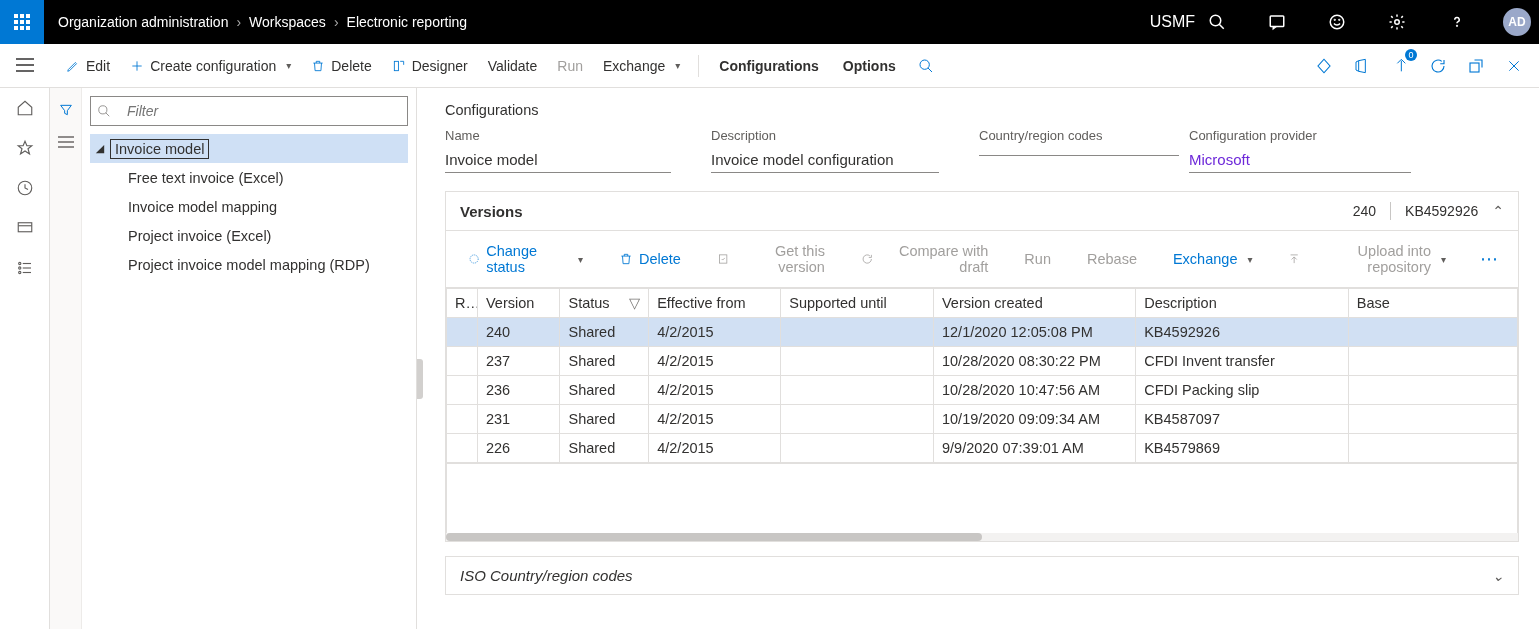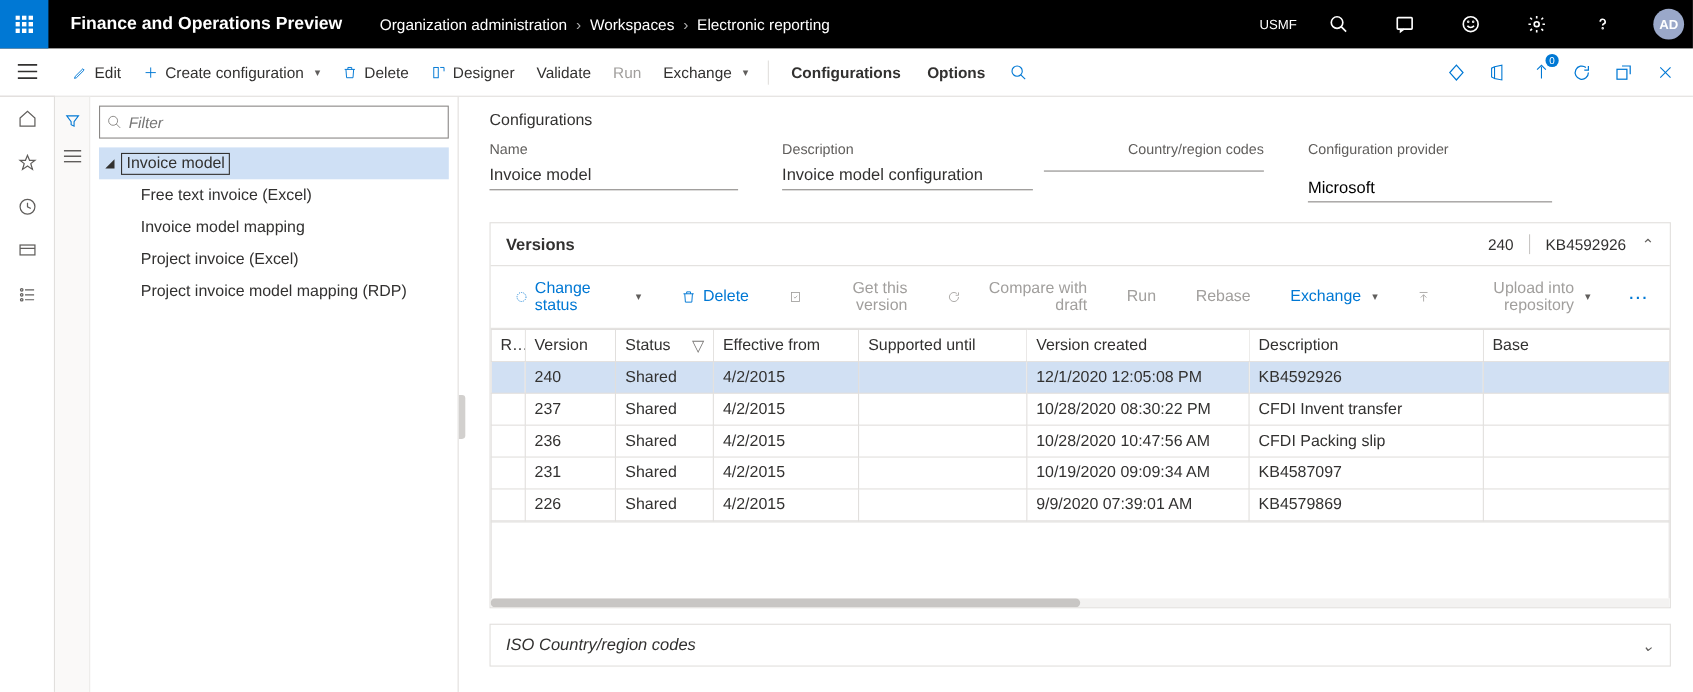--- a/index.html
+++ b/index.html
@@ -6,21 +6,21 @@
 body { font-family: "Segoe UI", Arial, sans-serif; font-size: 14px; color: #323130; background: #fff; width: 1539px; height: 629px; overflow: hidden; }
 
 
 .top-header { height: 44px; background: #000; color: #fff; display: flex; align-items: center; }
 .waffle { width: 44px; height: 44px; background: #0078d4; display: flex; align-items: center; justify-content: center; cursor: pointer; }
 .waffle svg { fill: #fff; }
 .app-title { font-weight: 600; font-size: 16px; padding: 0 20px; }
 .breadcrumb { display: flex; align-items: center; gap: 8px; font-size: 14px; margin-left: 14px; }
 .breadcrumb span.sep { color: #aaa; }
 .top-spacer { flex: 1; }
-.top-label { margin-right: 16px; font-size: 12px; text-align: right; }
+.top-label { font-size: 16px; text-align: right; }
 .top-icons { display: flex; align-items: center; gap: 16px; }
 .top-icon-btn { width: 44px; height: 44px; display: flex; align-items: center; justify-content: center; cursor: pointer; }
 .top-icon-btn svg { stroke: #fff; fill: none; }
 .avatar { width: 28px; height: 28px; border-radius: 50%; background: #9aa8c9; color: #fff; display: flex; align-items: center; justify-content: center; font-size: 12px; font-weight: 600; margin: 0 8px; }
 
 
 .toolbar { height: 44px; border-bottom: 1px solid #e1dfdd; display: flex; align-items: center; }
 .hamburger { width: 50px; height: 44px; display: flex; align-items: center; justify-content: center; cursor: pointer; border-bottom: 1px solid #e1dfdd; }
 .toolbar-inner { display: flex; align-items: center; flex: 1; padding: 0 6px; gap: 0; }
 .tb-btn { display: flex; align-items: center; gap: 6px; padding: 6px 10px; cursor: pointer; font-size: 14px; color: #323130; }
@@ -37,41 +37,41 @@
 .main { display: flex; height: calc(629px - 44px - 44px); }
 .left-rail { width: 50px; border-right: 1px solid #e1dfdd; display: flex; flex-direction: column; align-items: center; padding-top: 0; }
 .rail-icon { width: 50px; height: 40px; display: flex; align-items: center; justify-content: center; cursor: pointer; }
 .rail-icon svg { stroke: #605e5c; fill: none; }
 
 .tree-panel { width: 367px; border-right: 1px solid #e1dfdd; display: flex; }
 .tree-col1 { width: 32px; display: flex; flex-direction: column; align-items: center; padding-top: 8px; background: #faf9f8; border-right: 1px solid #edebe9; }
 .tree-col1 .funnel { width: 28px; height: 28px; display: flex; align-items: center; justify-content: center; color: #0078d4; }
 .tree-col1 .lines-icon { width: 28px; height: 28px; display: flex; align-items: center; justify-content: center; margin-top: 4px; }
 .tree-content { flex: 1; padding: 8px; }
-.filter-box { width: 100%; height: 30px; border: 1px solid #8a8886; display: flex; align-items: center; padding: 0 6px; gap: 6px; }
+.filter-box { width: 100%; height: 30px; border: 1px solid #8a8886; display: flex; align-items: center; padding: 0 6px; gap: 16px; }
 .filter-box input { border: none; outline: none; flex: 1; font-size: 14px; font-style: italic; color: #605e5c; }
 .tree { margin-top: 8px; }
 .tree-row { display: flex; align-items: center; height: 29px; cursor: pointer; font-size: 14.5px; }
 .tree-row.selected-row { background: #cfe0f5; }
 .tree-row.selected-row .node-text { border: 1px solid #323130; background: #cfe0f5; padding: 1px 4px;}
 .tree-caret { width: 20px; text-align: center; font-size: 11px; }
 .tree-child { padding-left: 38px; }
 
 
 .content { flex: 1; overflow: auto; padding: 14px 20px 14px 28px; position: relative; }
 .handle { position: absolute; left: 0; top: 50%; width: 6px; height: 40px; background: #d2d0ce; border-radius: 0 3px 3px 0; cursor: col-resize; }
 .sect-title { font-size: 14.5px; color: #323130; margin-bottom: 10px; }
 .field-row { display: flex; gap: 40px; margin-bottom: 18px; }
 .field { display: flex; flex-direction: column; }
 .field .lbl { font-size: 13px; color: #605e5c; margin-bottom: 6px; }
 .field .val { font-size: 15px; color: #323130; border-bottom: 1px solid #8a8886; padding: 2px 0 4px 0; min-width: 200px; }
-.field .val.link { color: #000000; margin-top: 11px; }
+.field .val.link { color: #6d28d9; }
 .f-name { width: 226px; }
 .f-desc { width: 228px; }
-.f-country { width: 170px; align-items: flex-end; }
+.f-country { width: 170px; }
 .f-prov { width: 222px; }
 
 .card { border: 1px solid #e1dfdd; margin-bottom: 14px; background: #fff; }
 .card-head { display: flex; align-items: center; padding: 10px 14px; border-bottom: 1px solid #e1dfdd; }
 .card-head .title { font-weight: 600; font-size: 15px; flex: 1; }
 .card-head .summary { display: flex; align-items: center; gap: 14px; color: #323130; font-size: 14px; }
 .card-head .sep-v { width: 1px; height: 18px; background: #c8c6c4; }
 .card-head .chev-right { font-size: 14px; color: #605e5c; cursor: pointer; }
 
 .version-toolbar { display: flex; align-items: center; padding: 8px 12px; gap: 16px; border-bottom: 1px solid #e1dfdd; }
@@ -112,21 +112,20 @@
         <rect x="6" y="0" width="4" height="4"></rect>
         <rect x="12" y="0" width="4" height="4"></rect>
         <rect x="0" y="6" width="4" height="4"></rect>
         <rect x="6" y="6" width="4" height="4"></rect>
         <rect x="12" y="6" width="4" height="4"></rect>
         <rect x="0" y="12" width="4" height="4"></rect>
         <rect x="6" y="12" width="4" height="4"></rect>
         <rect x="12" y="12" width="4" height="4"></rect>
       </svg>
   </div>
-  <div class="app-title">Finance and Operations Preview</div>
   <div class="breadcrumb">
     <span>Organization administration</span>
     <span class="sep">›</span>
     <span>Workspaces</span>
     <span class="sep">›</span>
     <span>Electronic reporting</span>
   </div>
   <div class="top-spacer"></div>
   <div class="top-label">USMF</div>
   <div class="top-icons">

